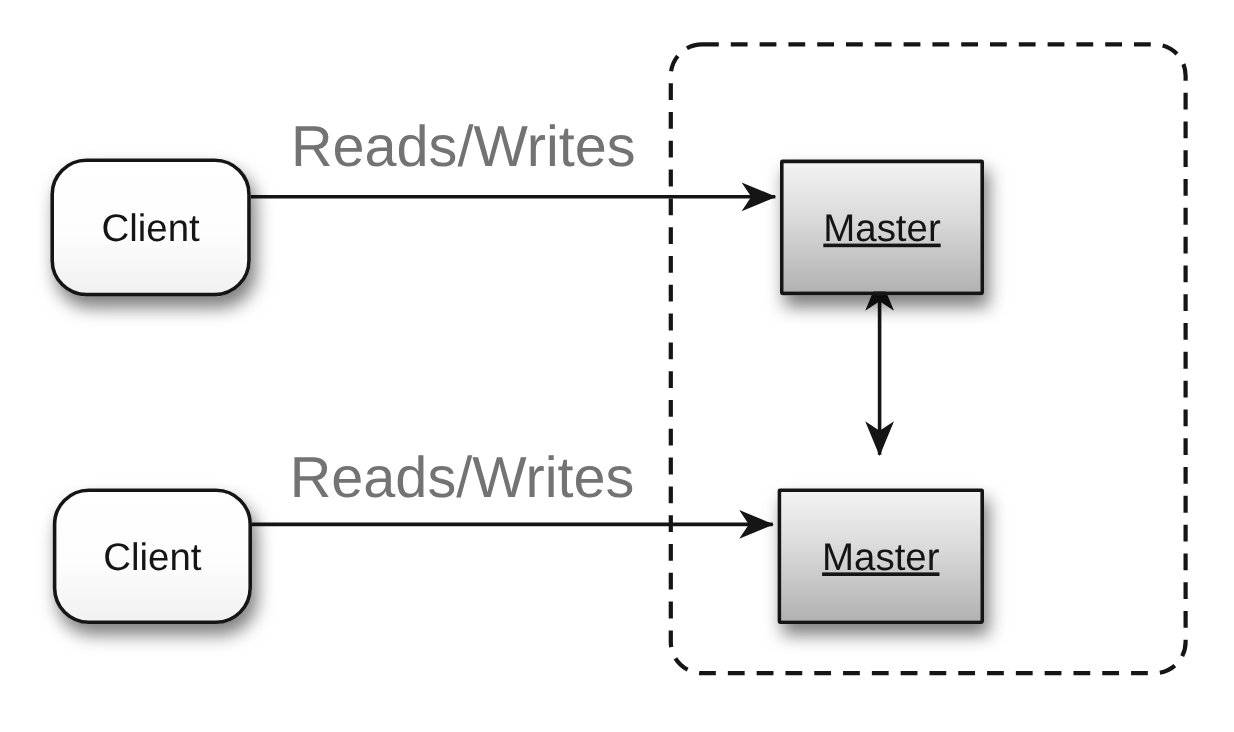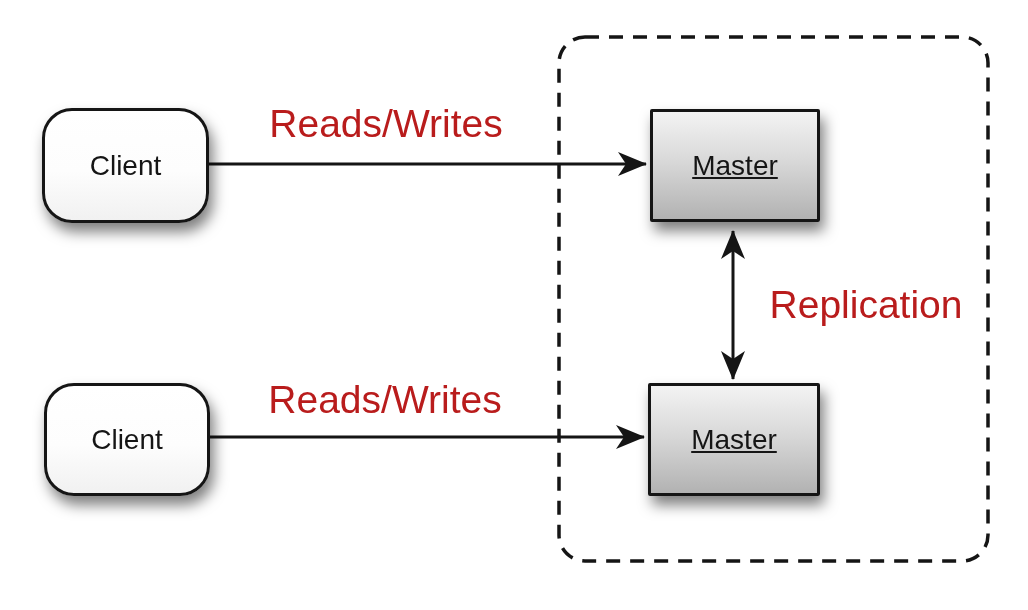--- a/index.html
+++ b/index.html
@@ -28,45 +28,46 @@
     height: 610px;
     pointer-events: none;
   }
   .node {
     position: absolute;
     display: flex;
     align-items: center;
     justify-content: center;
     box-sizing: border-box;
     border: 3px solid #151515;
-    font-size: 28px;
+    font-size: 32px;
     line-height: 1;
     color: #151515;
     box-shadow: 4px 9px 14px rgba(0, 0, 0, 0.50);
+    margin-top: 24px;
   }
   .client {
     background: linear-gradient(180deg, #ffffff 0%, #fdfdfd 55%, #f1f1f1 100%);
     border-radius: 30px;
   }
   .master {
     background: linear-gradient(180deg, #f3f3f3 0%, #d9d9d9 45%, #b2b2b2 100%);
     border-radius: 2px;
     text-decoration: underline;
   }
   .client-top    { left: 42px;  top: 108px; width: 167px; height: 115px; }
   .client-bottom { left: 44px;  top: 383px; width: 166px; height: 113px; }
   .master-top    { left: 650px; top: 109px; width: 170px; height: 113px; }
   .master-bottom { left: 648px; top: 383px; width: 172px; height: 113px; }
   .edge-label {
     position: absolute;
     transform: translate(-50%, -50%);
-    font-size: 39px;
+    font-size: 48px;
     line-height: 1;
     white-space: nowrap;
-    color: #b91c1c;
+    color: #737373;
   }
   .label-rw-top  { left: 386px; top: 123px; }
   .label-rw-bot  { left: 385px; top: 399px; }
   .label-repl    { left: 866px; top: 304px; }
 </style>
 </head>
 <body>
 
 <div class="stage">
 
@@ -99,15 +100,14 @@
   </div>
 
   <div class="node master master-bottom">
     <span>Master</span>
   </div>
 
   <div class="edge-label label-rw-top">Reads/Writes</div>
 
   <div class="edge-label label-rw-bot">Reads/Writes</div>
 
-  <div class="edge-label label-repl">Replication</div>
 
 </div>
 
 </body></html>

